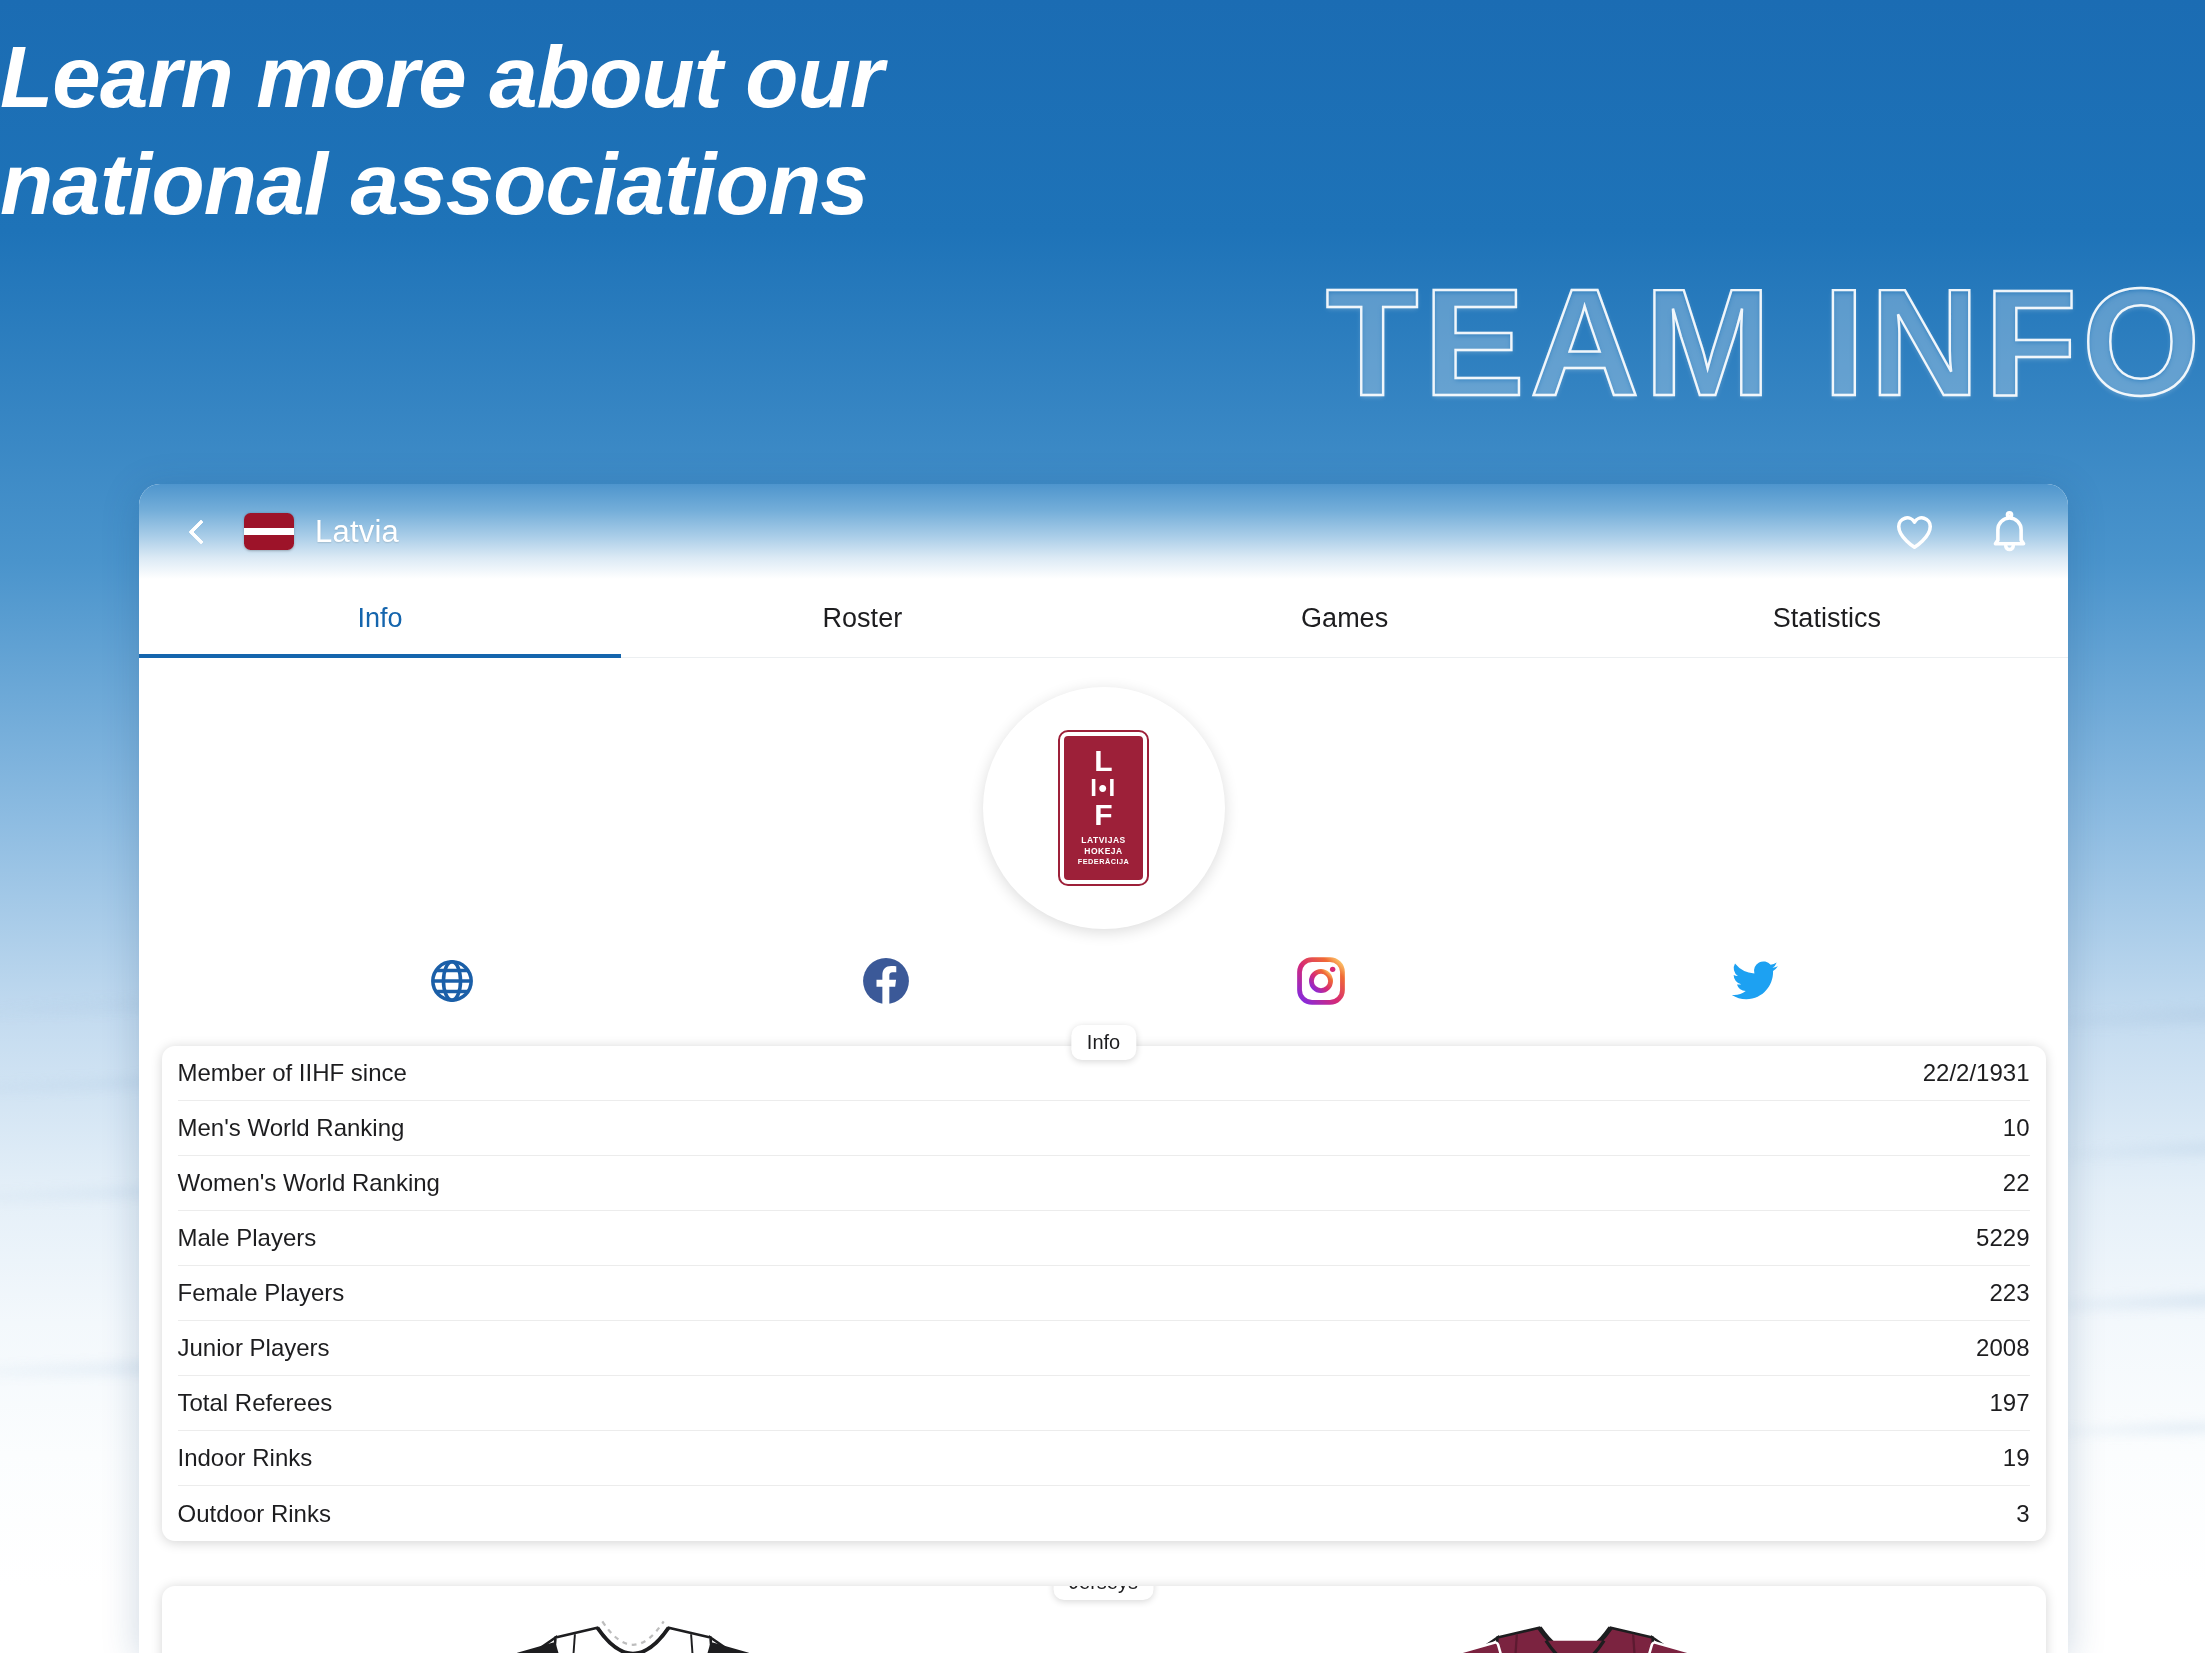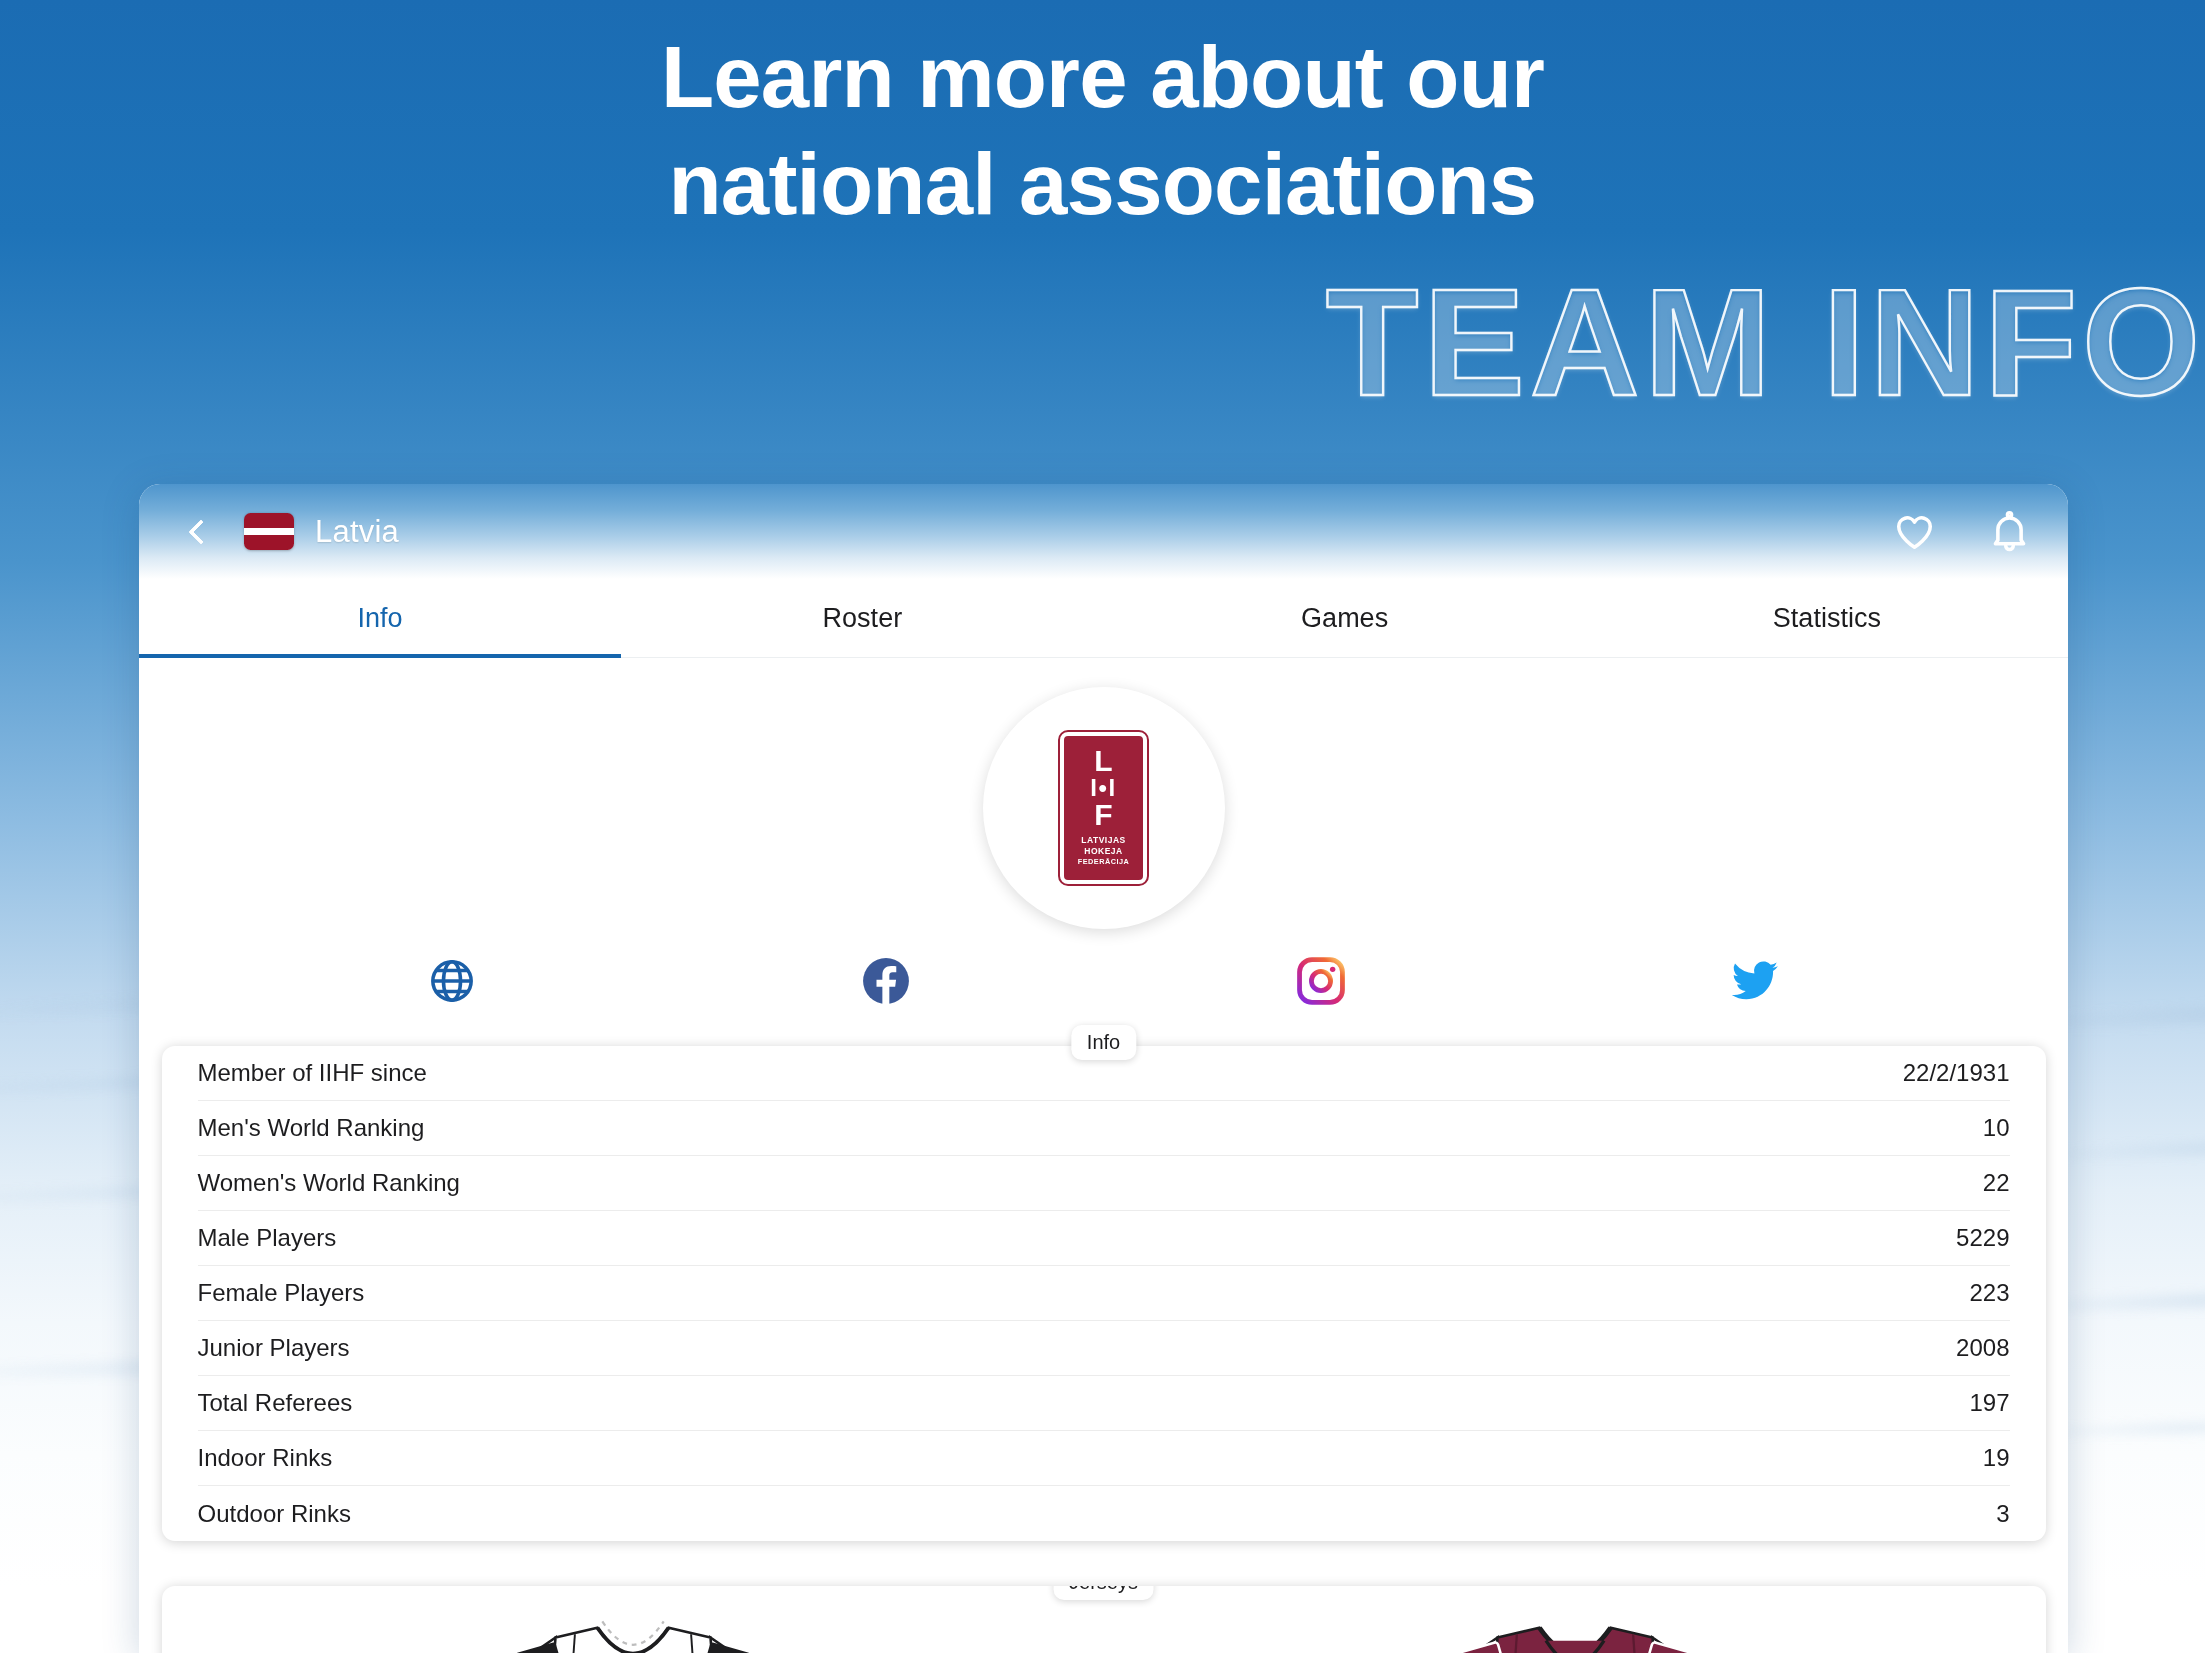--- a/index.html
+++ b/index.html
@@ -31,22 +31,23 @@
     position:absolute; left:0; right:0;
     pointer-events:none;
     background:linear-gradient(100deg, rgba(255,255,255,0) 0%, rgba(173,200,225,.55) 45%, rgba(255,255,255,0) 100%);
     filter:blur(4.8px);
     border-radius:50%;
   }
 
   
   #hero {
     position:absolute; left:0; right:0; top:22.6px;
-    text-align:center;
+    text-align:left;
     z-index:5;
+    font-style:italic;
   }
   #hero .line {
     color:#ffffff;
     font-size:87px;
     font-weight:700;
     line-height:1.23;
     letter-spacing:-0.8px;
   }
   #outline-word {
     position:absolute; left:0; right:0; top:266px;
@@ -214,21 +215,21 @@
     top:-21px; left:50%; transform:translateX(-50%);
     background:#ffffff;
     border-radius:10.5px;
     padding:5.7px 16px;
     font-size:20px;
     color:#1d1d1f;
     box-shadow:0 1.6px 7.3px rgba(0,0,0,.16);
     white-space:nowrap;
     z-index:2;
   }
-  .rows { padding:0 36px; }
+  .rows { padding:0 16px; }
   .row {
     display:flex; align-items:center;
     height:55px;
     border-bottom:1.2px solid #ececec;
     font-size:24px;
     color:#1d1d1f;
   }
   .row:last-child { border-bottom:none; }
   .row .label { flex:1; }
   .row .value { text-align:center; }

